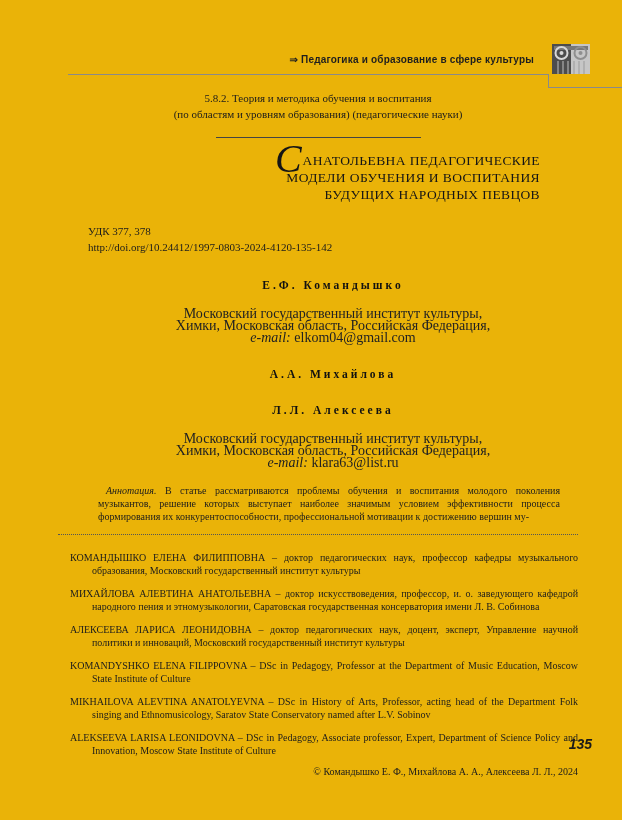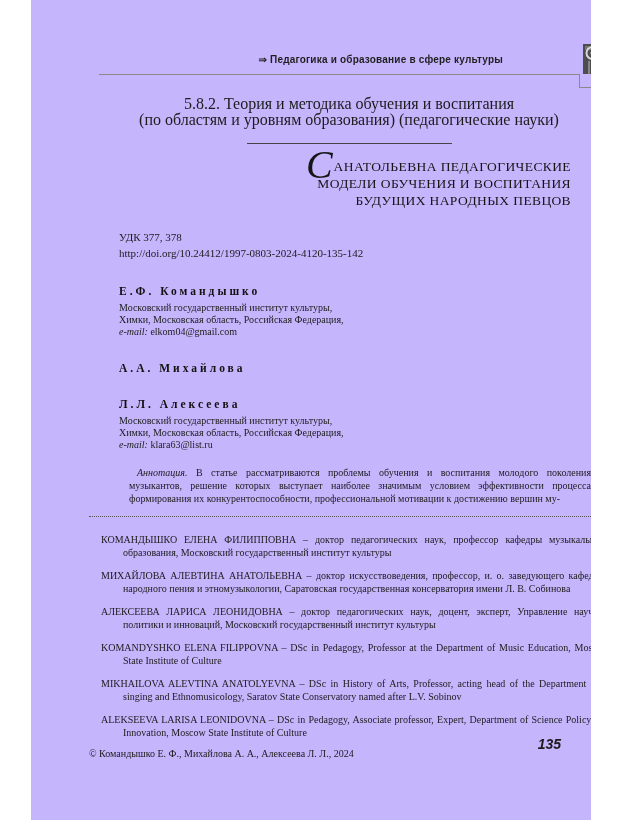--- a/index.html
+++ b/index.html
@@ -1,74 +1,74 @@
 <!DOCTYPE html>
 <html><head>
 <meta charset="utf-8">
 <style>
   * { margin:0; padding:0; box-sizing:border-box; }
   html,body { background:#ffffff; }
   .page {
     position:relative;
-    width:560px; height:820px;
+    width:622px; height:820px;
     margin:0 auto;
-    background:#c4b5fd;
+    background:#eab308;
     color:#1c1c1c;
     font-family:"Liberation Serif", serif;
     overflow:hidden;
   }
   
   .header { position:relative; height:90px; }
   .running-title {
     position:absolute; right:88px; top:54px;
     font-family:"Liberation Sans", sans-serif;
     font-weight:bold; font-size:10px; color:#1f1f1f;
     letter-spacing:0.2px; white-space:nowrap;
   }
   .rule-a { position:absolute; left:68px; top:74px; width:480px; height:1px; background:#8a8a8a; }
   .rule-v { position:absolute; left:548px; top:74px; width:1px; height:13px; background:#8a8a8a; }
   .rule-b { position:absolute; left:548px; top:87px; right:0; height:1px; background:#8a8a8a; }
   .logo-box { position:absolute; left:552px; top:44px; width:38px; height:34px; }
   
   .content { margin:0 44px 0 58px; width:520px; }
   .section-heading {
-    margin-top:6px; text-align:center;
-    font-size:16px; line-height:16px; color:#1c1c1c;
+    text-align:center;
+    font-size:11px; line-height:16px; color:#1c1c1c;
   }
   .short-rule { width:205px; height:1px; background:#444; margin:15px auto 0; }
   .article-title {
     margin-top:14px; text-align:right; padding-right:38px;
     font-size:13.5px; line-height:17px; letter-spacing:0.4px;
     color:#151515;
   }
   .article-title .dropcap {
     font-size:40px; font-style:italic; line-height:10px;
     vertical-align:-7px; letter-spacing:0; margin-right:1px;
   }
   .identifiers { margin-top:20px; margin-left:30px; font-size:11px; line-height:16px; }
-  .author-block { margin-left:30px; }
+  .author-block { margin-left:30px;text-align:center; }
   .author-name {
     font-weight:bold; font-size:11.5px; letter-spacing:3px;
     margin-top:24px; color:#111;
   }
-  .author-aff { margin-top:5px; font-size:10px; line-height:12px; color:#222; }
+  .author-aff { margin-top:17px; font-size:14px; line-height:12px; color:#222; }
   .email-label { font-style:italic; }
   .abstract {
     margin:15px 18px 0 40px;
     font-size:10px; line-height:13px; text-align:justify;
   }
   .abstract .abstract-label { font-style:italic; }
   .abstract p { text-indent:8px; }
   .dotted-rule { margin-top:11px; border-top:1px dotted #555; height:0; }
   .bios { margin-top:16px; }
   .bio-item {
     margin-top:10px; font-size:10px; line-height:13px;
     text-align:justify; padding-left:34px; text-indent:-22px;
   }
-  .copyright { margin-top:9px; font-size:10px; }
+  .copyright { margin-top:9px; text-align:right; font-size:10px; }
   .page-number {
     position:absolute; right:30px; top:736px;
     font-family:"Liberation Sans", sans-serif;
     font-weight:bold; font-style:italic; font-size:14px; color:#1a1a1a;
   }
 </style>
 </head>
 <body>
 
 <div class="page">

